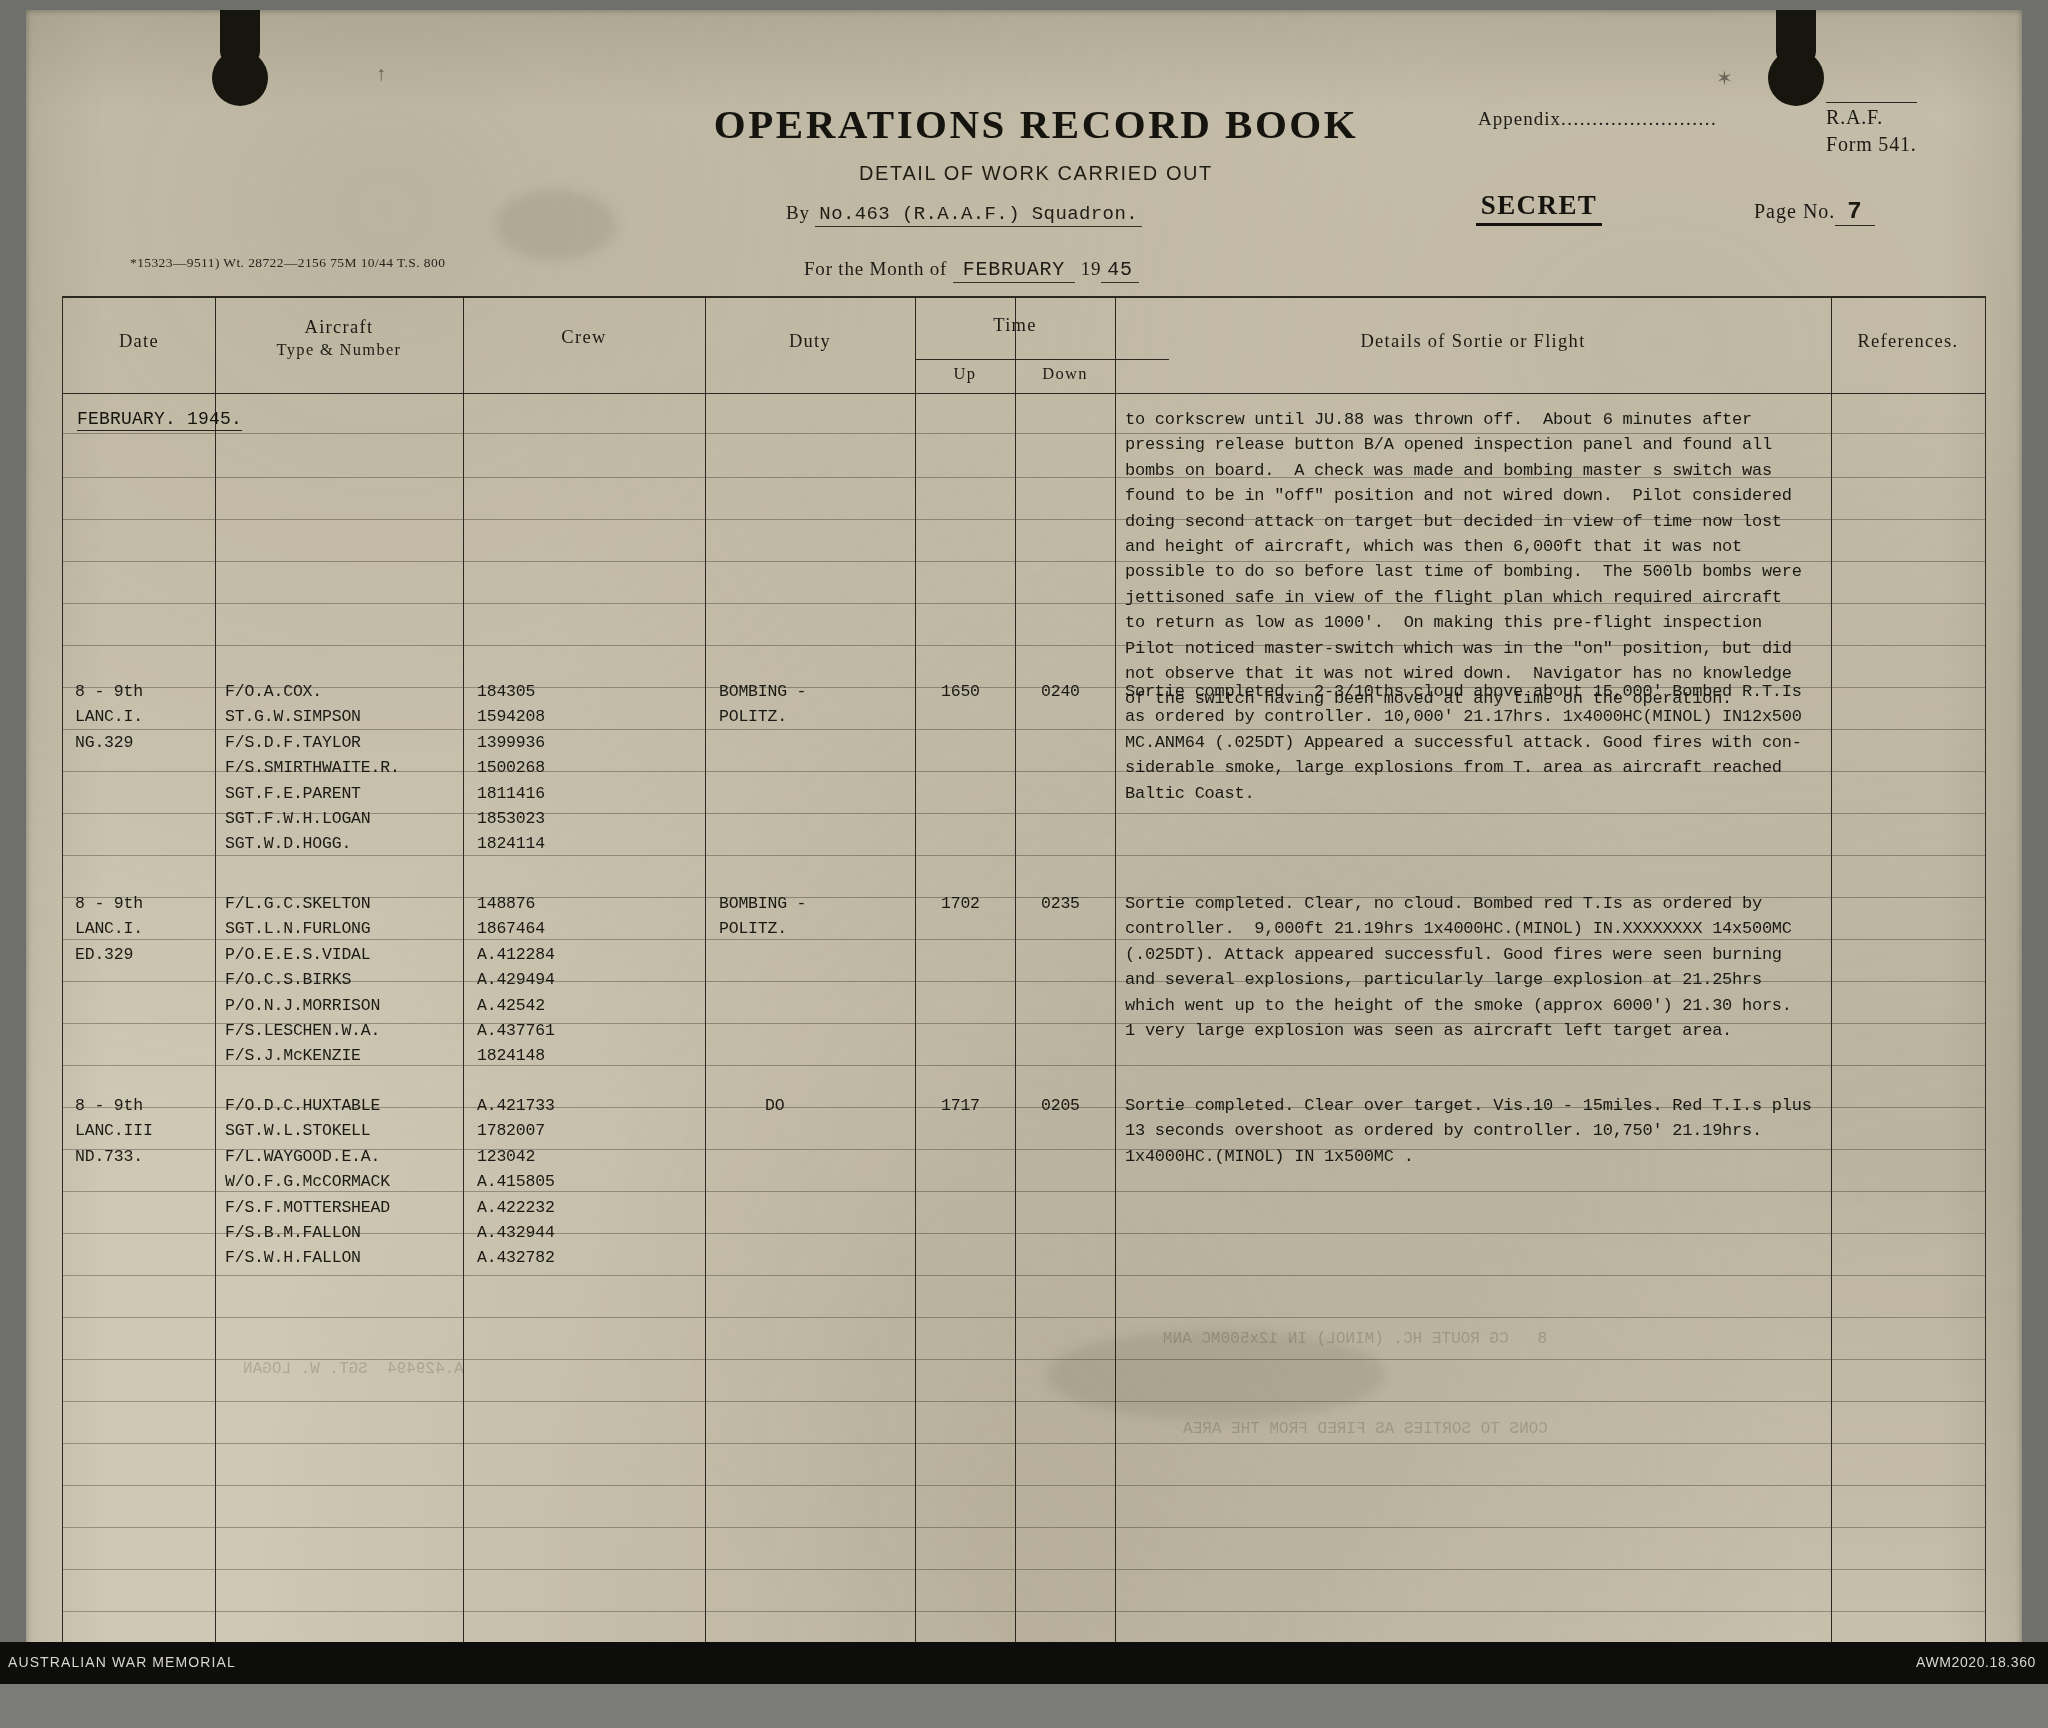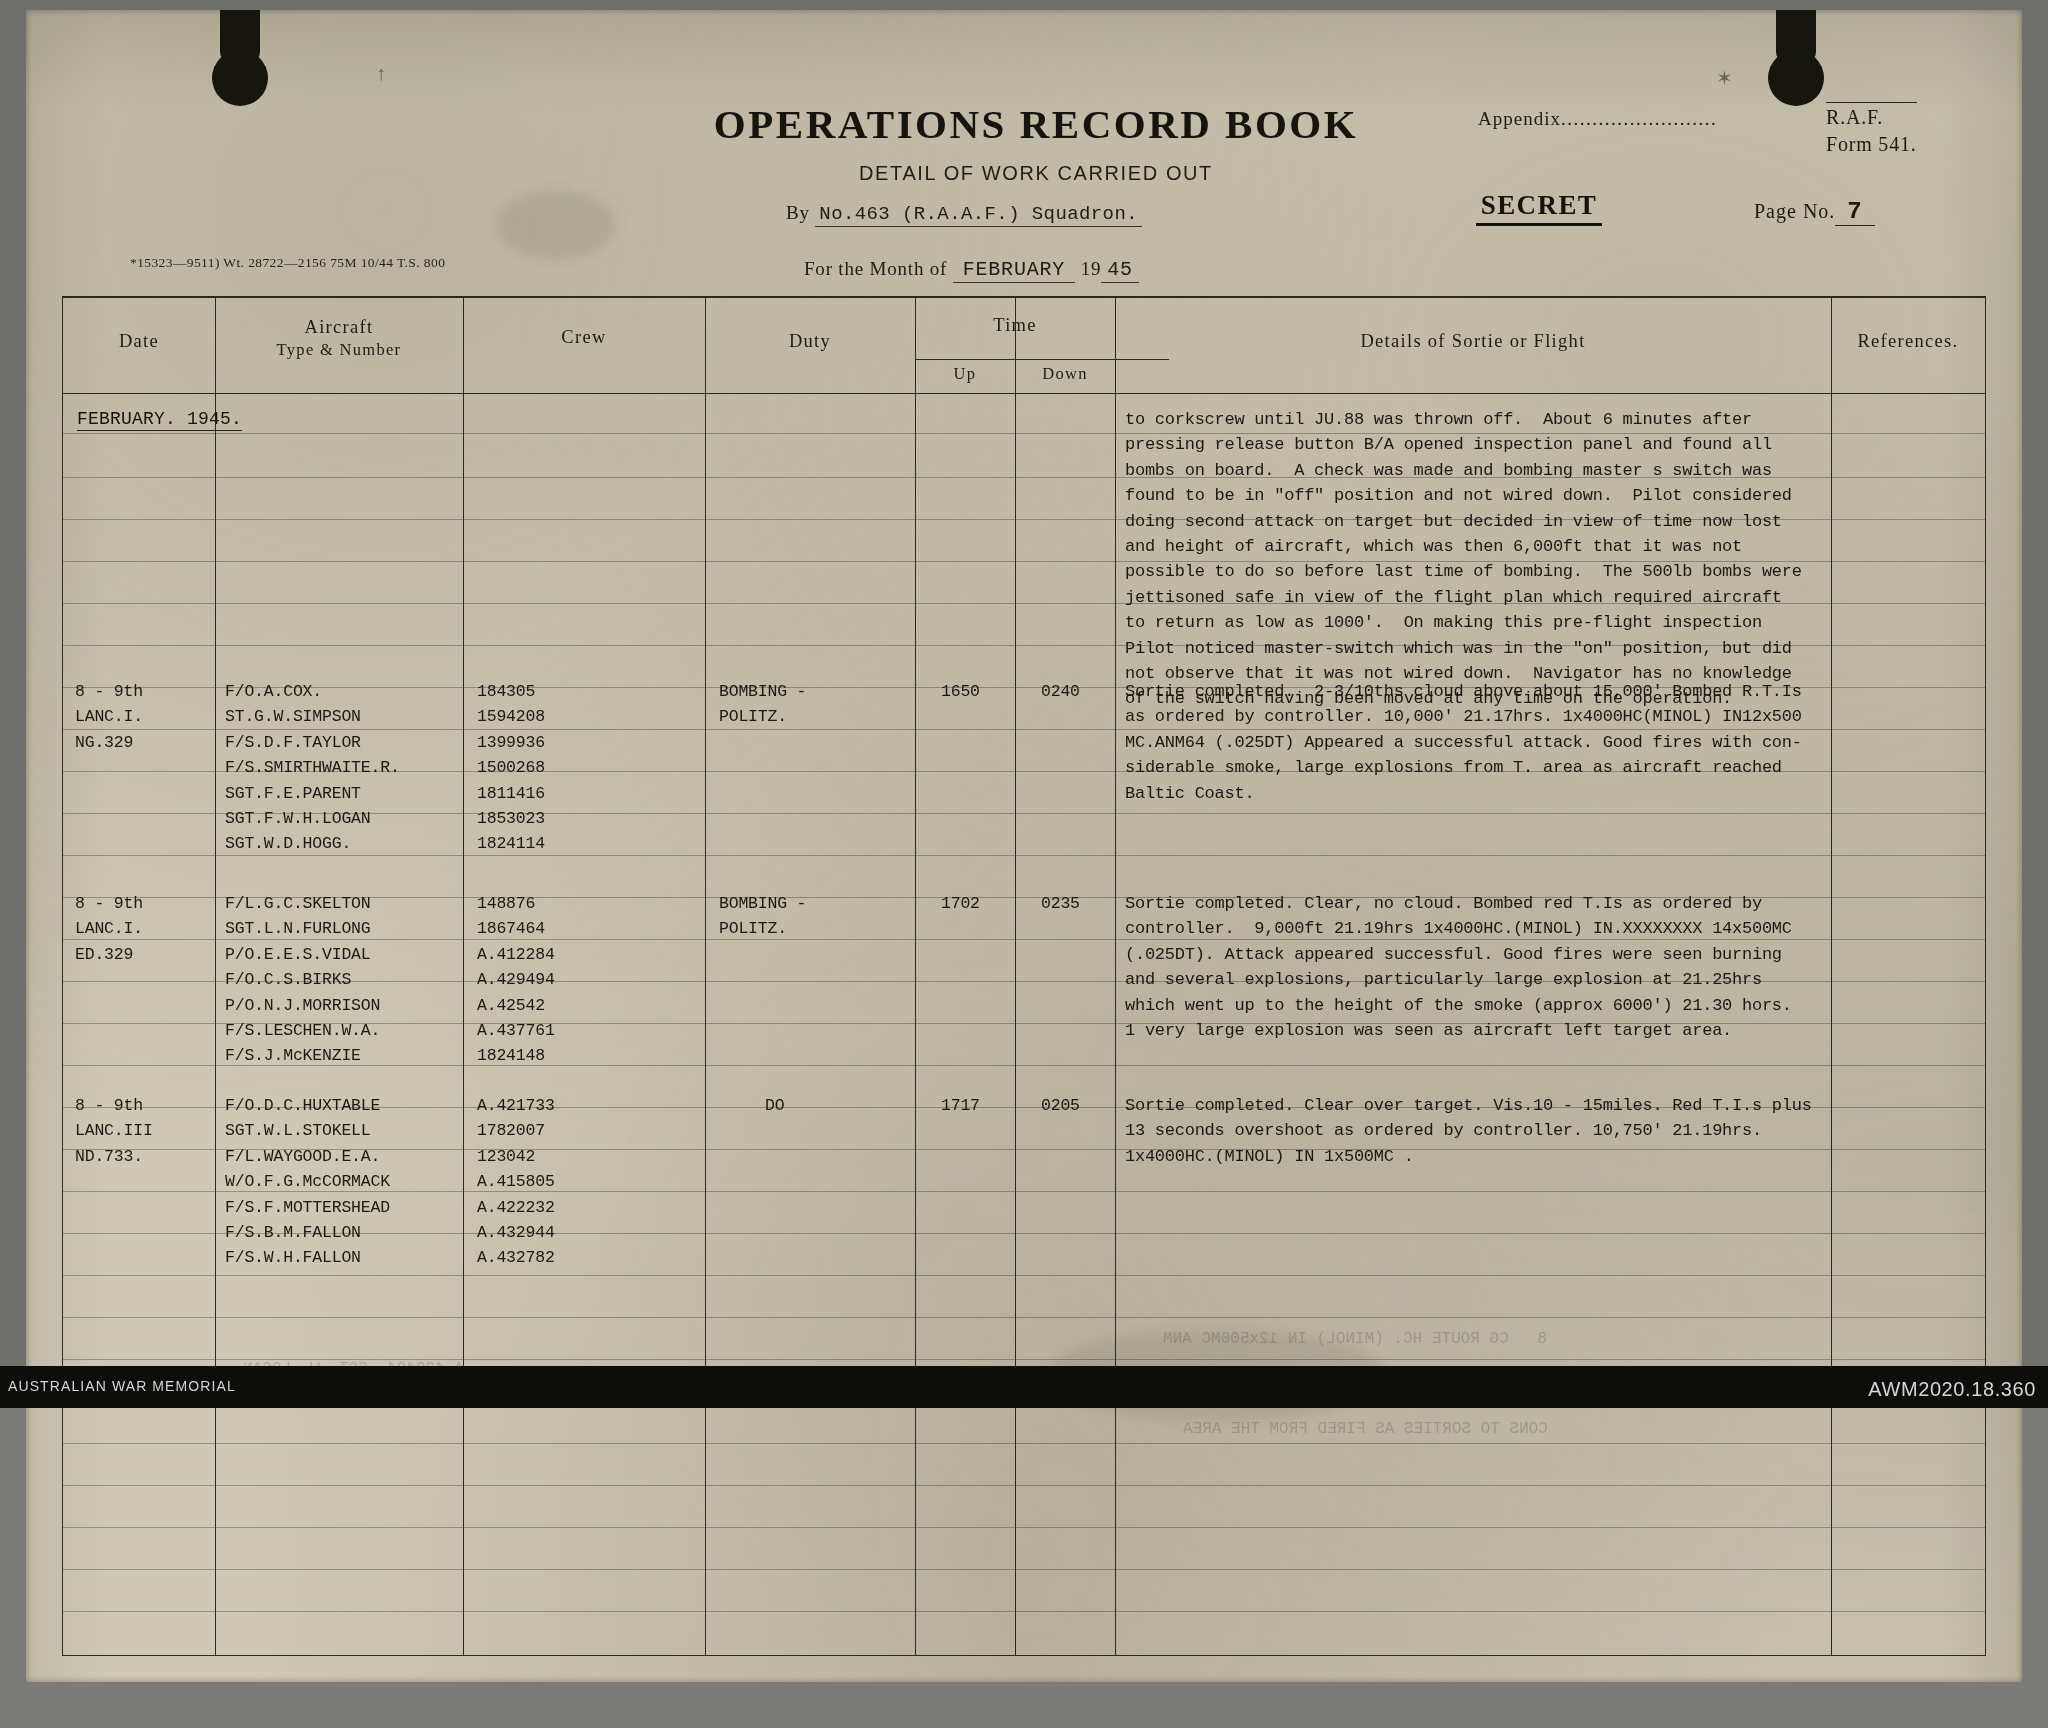--- a/index.html
+++ b/index.html
@@ -9,21 +9,21 @@
   }
   body {
     width: 2048px;
     height: 1728px;
     font-family: "Liberation Sans", sans-serif;
     overflow: hidden;
   }
   .page {
     position: relative;
     width: 2048px;
-    height: 1408px;
+    height: 1684px;
     background: #6f6f6c;
   }
   
   .sheet {
     position: absolute;
     left: 26px;
     top: 10px;
     width: 1996px;
     height: 1672px;
     background: #cfc8b4;
@@ -296,21 +296,21 @@
     left: 8px;
     top: 12px;
     font-size: 14px;
     letter-spacing: 1.1px;
     font-family: "Liberation Sans", sans-serif;
   }
   .footer .right {
     position: absolute;
     right: 12px;
     top: 12px;
-    font-size: 20px;
+    font-size: 14px;
     letter-spacing: 0.6px;
     font-family: "Liberation Sans", sans-serif;
   }
   .tick {
     position: absolute;
     font-family: "Liberation Serif", serif;
     color: rgba(40,37,29,0.55);
     font-size: 20px;
   }
 </style>

